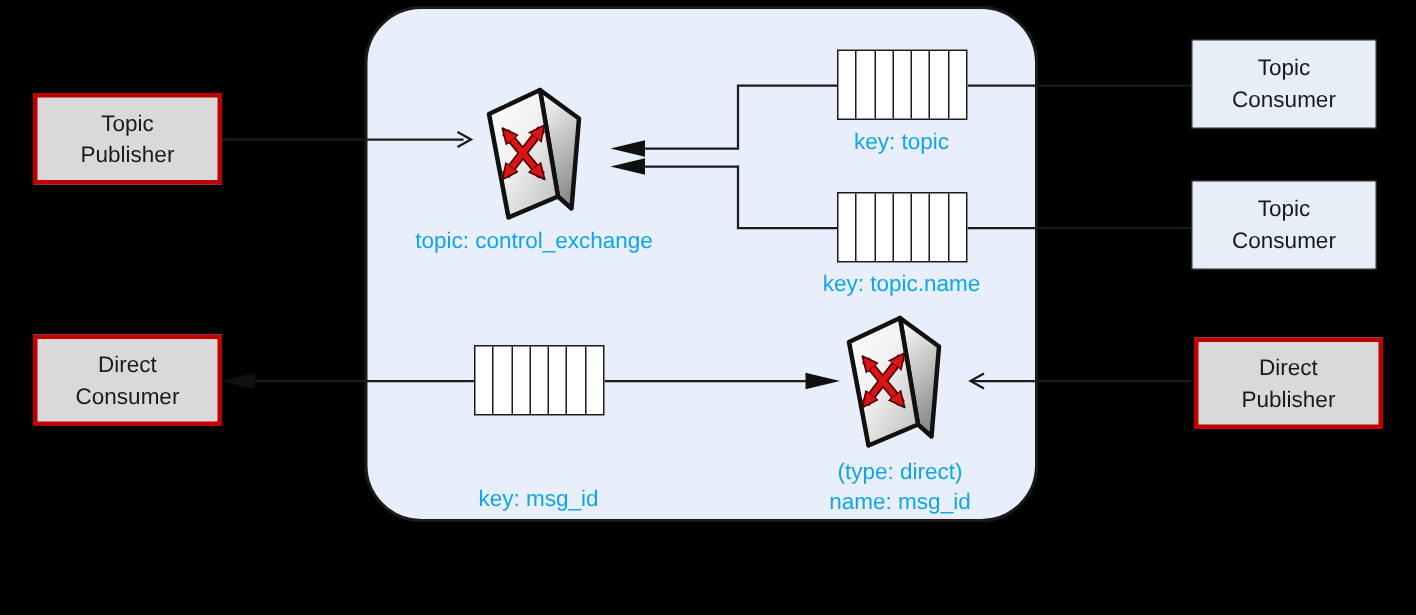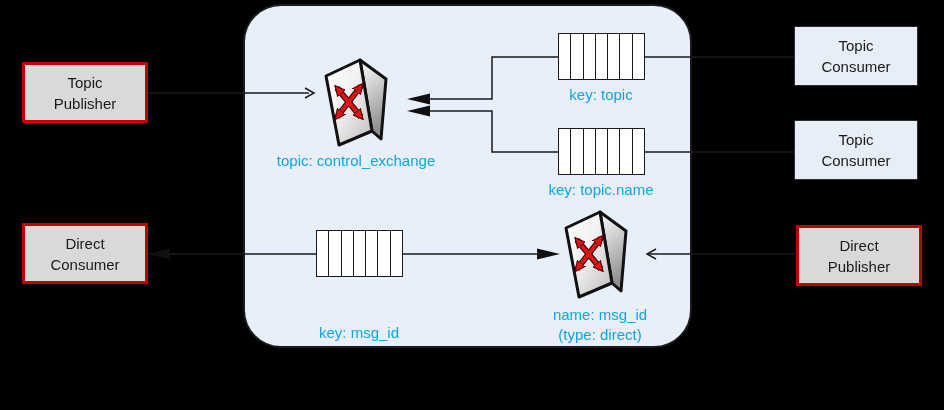--- a/index.html
+++ b/index.html
@@ -145,22 +145,22 @@
       <div class="qcell"></div>
       <div class="qcell"></div>
       <div class="qcell"></div>
       <div class="qcell"></div>
     </div>
 
   <div class="lbl" id="lbl-ex1">
     <div>topic: control_exchange</div>
   </div>
   <div class="lbl" id="lbl-ex2">
+    <div>(type: direct)</div>
     <div>name: msg_id</div>
-    <div>(type: direct)</div>
   </div>
   <div class="lbl" id="lbl-q1">key: topic</div>
   <div class="lbl" id="lbl-q2">key: topic.name</div>
   <div class="lbl" id="lbl-q3">key: msg_id</div>
 
   <div class="node red" id="topic-publisher">
     <div>Topic</div>
     <div>Publisher</div>
   </div>
   <div class="node red" id="direct-consumer">

